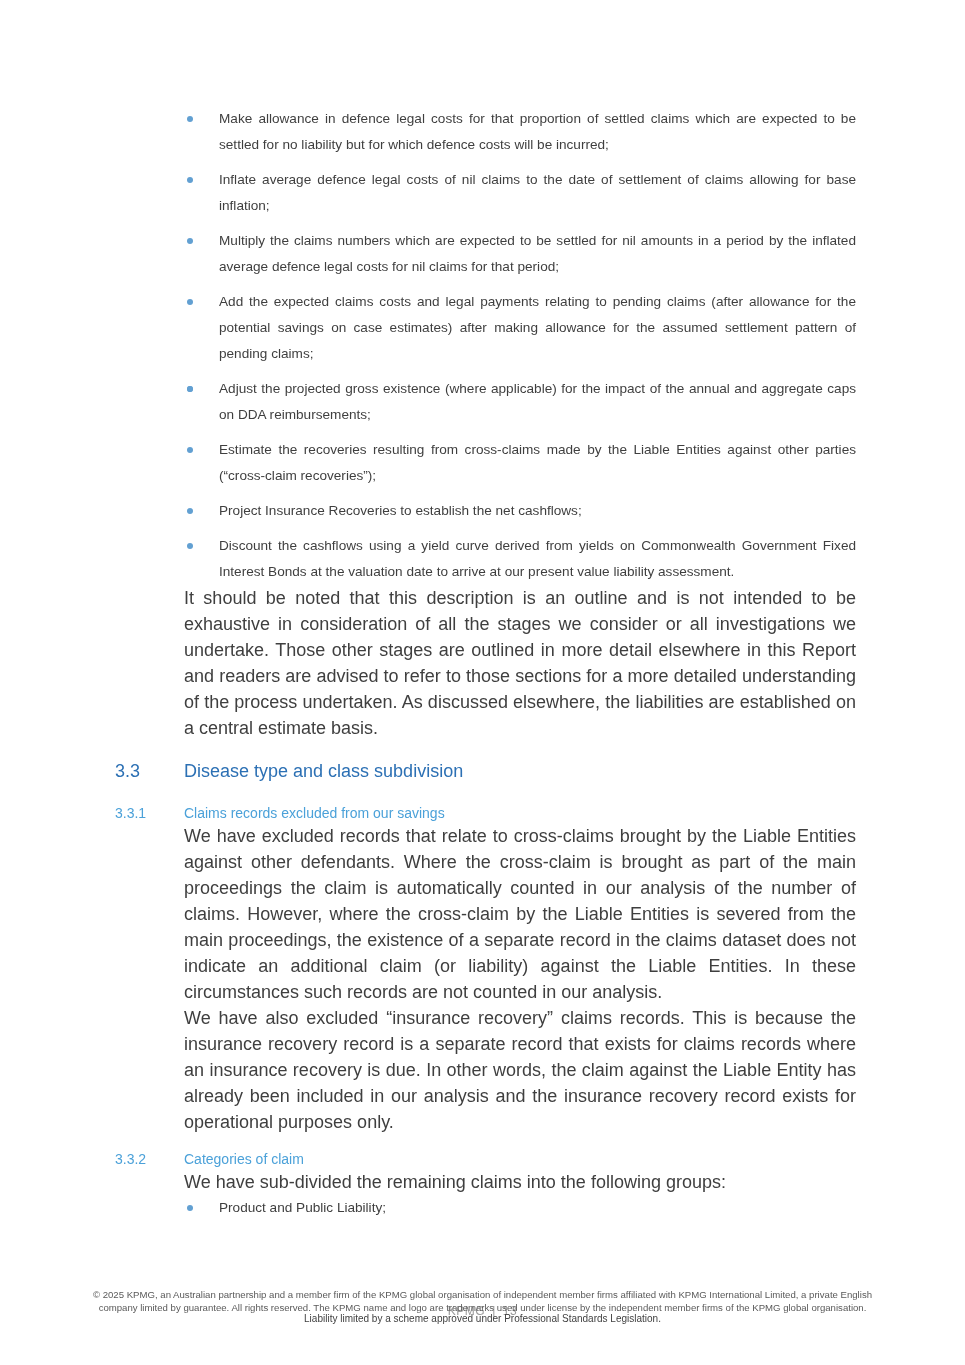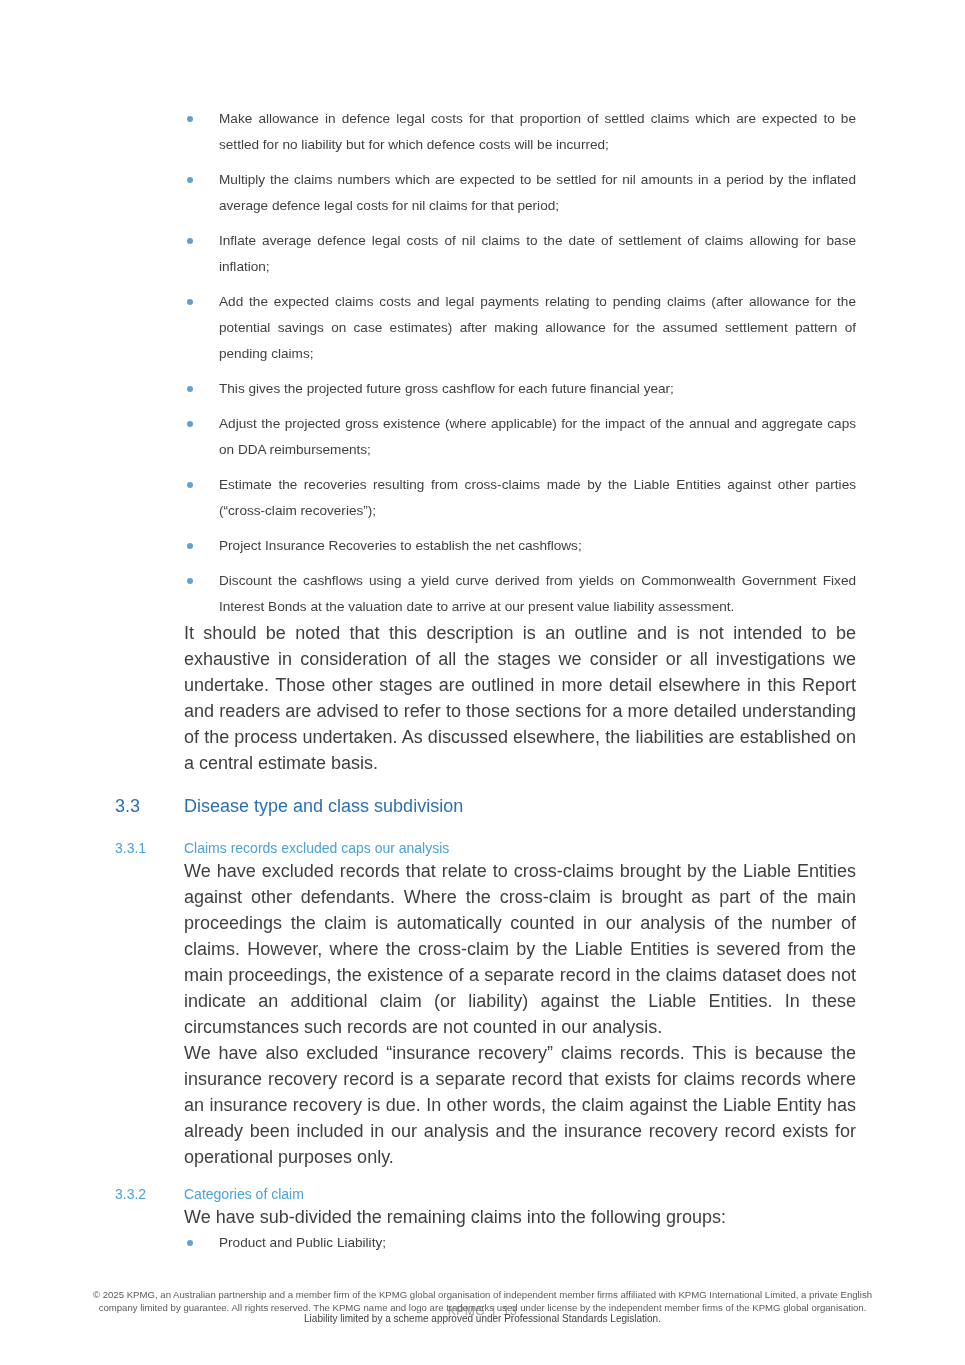--- a/index.html
+++ b/index.html
@@ -120,33 +120,32 @@
   <div class="doc">
 
     <div class="body-col">
       <ul class="bullets">
         <li>
           <span class="dot"></span>
           <span>Make allowance in defence legal costs for that proportion of settled claims which are expected to be settled for no liability but for which defence costs will be incurred;</span>
         </li>
         <li>
           <span class="dot"></span>
+          <span>Inflate average defence legal costs of nil claims to the date of settlement of claims allowing for base inflation;</span>
+        </li>
+        <li>
+          <span class="dot"></span>
           <span>Multiply the claims numbers which are expected to be settled for nil amounts in a period by the inflated average defence legal costs for nil claims for that period;</span>
         </li>
         <li>
           <span class="dot"></span>
-          <span>Inflate average defence legal costs of nil claims to the date of settlement of claims allowing for base inflation;</span>
-        </li>
-        <li>
-          <span class="dot"></span>
           <span>Add the expected claims costs and legal payments relating to pending claims (after allowance for the potential savings on case estimates) after making allowance for the assumed settlement pattern of pending claims;</span>
         </li>
         <li>
           <span class="dot"></span>
-          <span>This gives the projected future gross cashflow for each future financial year;</span>
         </li>
         <li>
           <span class="dot"></span>
           <span>Adjust the projected gross existence (where applicable) for the impact of the annual and aggregate caps on DDA reimbursements;</span>
         </li>
         <li>
           <span class="dot"></span>
           <span>Estimate the recoveries resulting from cross-claims made by the Liable Entities against other parties (“cross-claim recoveries”);</span>
         </li>
         <li>
@@ -162,21 +161,21 @@
       <p class="body-text closing-para">It should be noted that this description is an outline and is not intended to be exhaustive in consideration of all the stages we consider or all investigations we undertake. Those other stages are outlined in more detail elsewhere in this Report and readers are advised to refer to those sections for a more detailed understanding of the process undertaken. As discussed elsewhere, the liabilities are established on a central estimate basis.</p>
     </div>
 
     <h2 class="section-heading">
       <span class="sec-num">3.3</span>
       <span class="sec-title">Disease type and class subdivision</span>
     </h2>
 
     <h3 class="subsection-heading">
       <span class="sec-num">3.3.1</span>
-      <span class="sec-title">Claims records excluded caps our analysis</span>
+      <span class="sec-title">Claims records excluded from our savings</span>
     </h3>
 
     <div class="body-col">
       <p class="body-text p-after-h">We have excluded records that relate to cross-claims brought by the Liable Entities against other defendants. Where the cross-claim is brought as part of the main proceedings the claim is automatically counted in our analysis of the number of claims. However, where the cross-claim by the Liable Entities is severed from the main proceedings, the existence of a separate record in the claims dataset does not indicate an additional claim (or liability) against the Liable Entities. In these circumstances such records are not counted in our analysis.</p>
       <p class="body-text p-gap">We have also excluded “insurance recovery” claims records. This is because the insurance recovery record is a separate record that exists for claims records where an insurance recovery is due. In other words, the claim against the Liable Entity has already been included in our analysis and the insurance recovery record exists for operational purposes only.</p>
     </div>
 
     <h3 class="subsection-heading sub2">
       <span class="sec-num">3.3.2</span>
       <span class="sec-title">Categories of claim</span>

